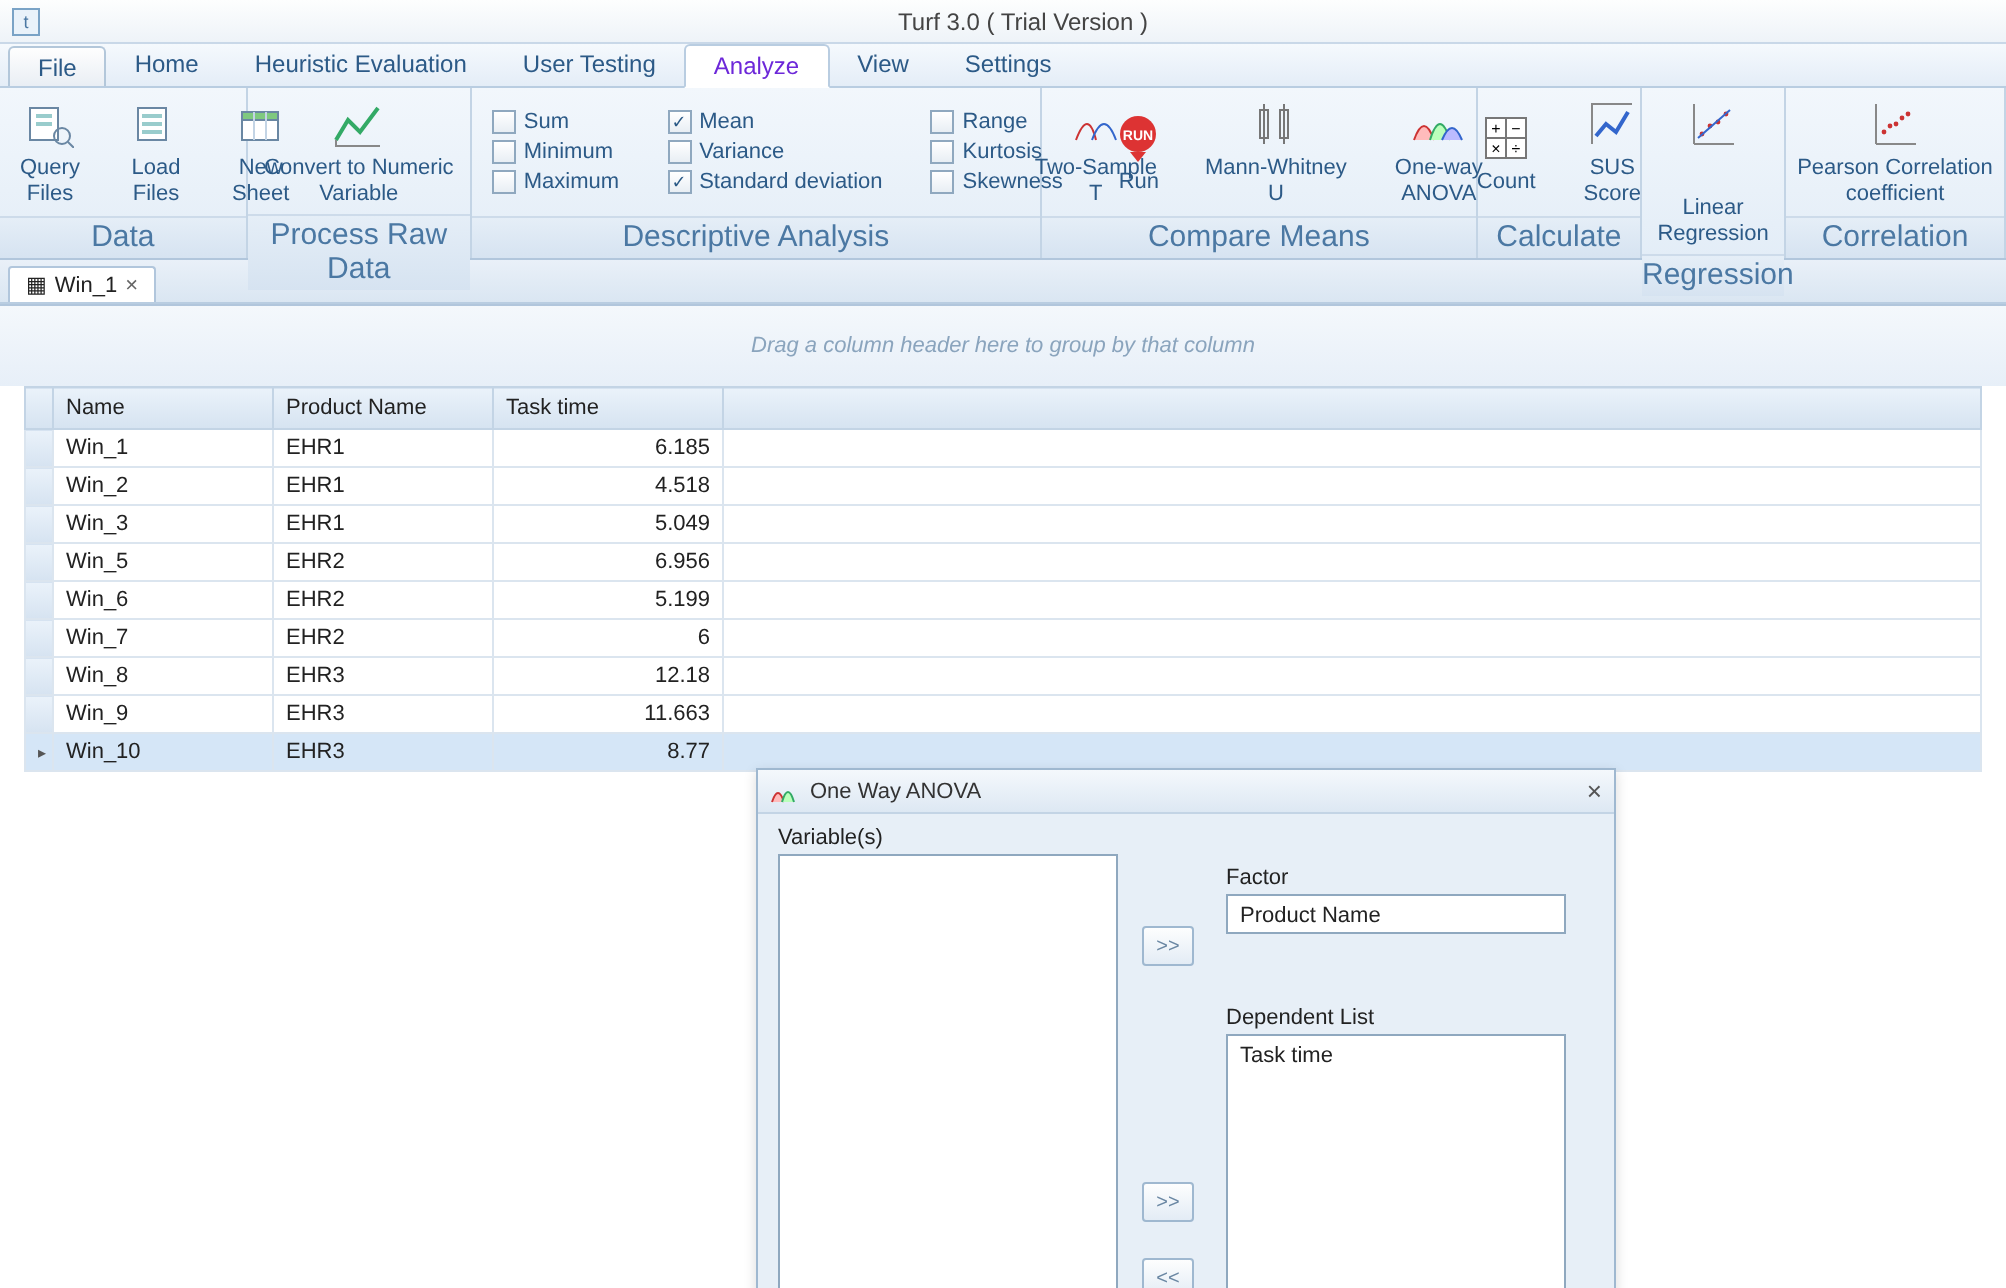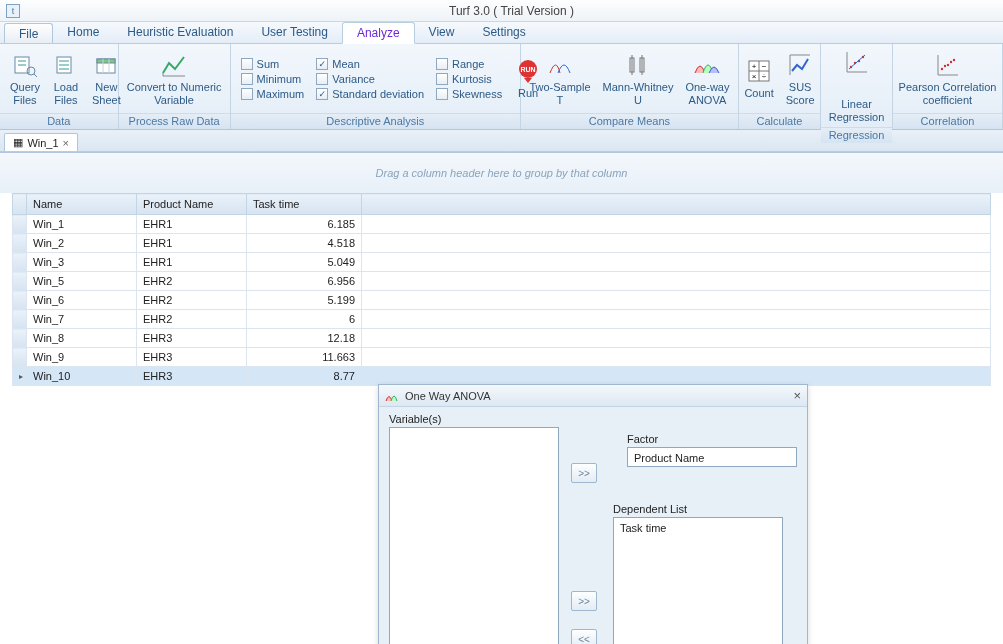--- a/index.html
+++ b/index.html
@@ -10,22 +10,22 @@
 .title-bar .spacer { flex: 1; }
 .title-bar .title { font-size: 12px; color: #444; }
 
 .menu-bar { height: 22px; display: flex; align-items: stretch; background: linear-gradient(#f5f9fd,#e4edf7); border-bottom: 1px solid #b9cde1; padding-left: 4px; }
 .menu-item { padding: 3px 14px; color: #2c5a87; font-size: 12px; cursor: pointer; }
 .menu-item.file { background: linear-gradient(#fefefe,#e9eef4); border: 1px solid #b3c7da; border-bottom: none; border-radius: 3px 3px 0 0; color: #2c5a87; margin-top: 1px;}
 .menu-item.active { background: #fff; border: 1px solid #b9cde1; border-bottom: 1px solid #fff; border-radius: 3px 3px 0 0; margin-bottom: -1px; color:#6d28d9;}
 
 .ribbon { display: flex; background: linear-gradient(#f2f7fc,#e3edf7); border-bottom: 1px solid #b1c6dc; height: 86px; }
 .rgroup { border-right: 1px solid #c3d4e5; display: flex; flex-direction: column; align-items:stretch; }
-.rgroup .content { flex: 1; display: flex; align-items: center; padding: 2px 4px; }
-.rgroup .label { font-size: 11px; color: #4b78a3; text-align: center; padding: 1px 0 2px; background: linear-gradient(#e5eef7,#d6e3f1); border-top: 1px solid #cddbea; }
+.rgroup .content { flex: 1; display: flex; align-items: center; padding: 2px 4px; gap: 12px; }
+.rgroup .label { font-size: 15px; color: #4b78a3; text-align: center; padding: 1px 0 2px; background: linear-gradient(#e5eef7,#d6e3f1); border-top: 1px solid #cddbea; }
 .rbtn { display: flex; flex-direction: column; align-items: center; justify-content: flex-start; padding: 2px 6px; cursor: pointer; text-align:center; line-height:1.15; color:#2c5a87;}
 .rbtn .ico { width: 28px; height: 28px; margin-bottom: 2px; display:flex; align-items:center; justify-content:center;}
 .checkcol { display: flex; flex-direction: column; gap: 3px; padding: 0 6px; }
 .checkrow { display: flex; align-items: center; gap: 4px; color: #2c5a87; font-size: 11px; white-space: nowrap;}
 .chk { width: 12px; height: 12px; border: 1px solid #8fa8bf; background: linear-gradient(#fff,#e8eef4); display: inline-flex; align-items:center; justify-content:center; font-size:9px; color:#2b5a86;}
 
 .tab-strip { height: 22px; background: linear-gradient(#e9f0f8,#dae6f2); border-bottom:1px solid #b9cde1; display:flex; align-items:flex-end; padding-left:4px;}
 .doc-tab { background:#fff; border:1px solid #b1c6dc; border-bottom:none; padding:2px 8px; font-size:11px; display:flex; align-items:center; gap:4px; border-radius:2px 2px 0 0;}
 .doc-tab .close { color:#666; cursor:pointer;}
 
@@ -405,21 +405,21 @@
       <span class="close">×</span>
     </div>
     <div class="dlg-body">
       <div style="position:absolute; left:10px; top:6px; width:170px;">
         <span class="lbl">Variable(s)</span>
         <div class="listbox" style="height:270px;"></div>
       </div>
       <div style="position:absolute; left:192px; top:56px;">
         <div class="movebtn">&gt;&gt;</div>
       </div>
-      <div style="position:absolute; left:248px; top:26px; width:170px;">
+      <div style="position:absolute; left:234px; top:26px; width:170px;">
         <span class="lbl">Factor</span>
         <div class="listbox" style="height:20px;">Product Name</div>
       </div>
       <div style="position:absolute; left:234px; top:96px; width:170px;">
         <span class="lbl">Dependent List</span>
         <div class="listbox" style="height:178px;">Task time</div>
       </div>
       <div style="position:absolute; left:192px; top:184px;">
         <div class="movebtn">&gt;&gt;</div>
       </div>

